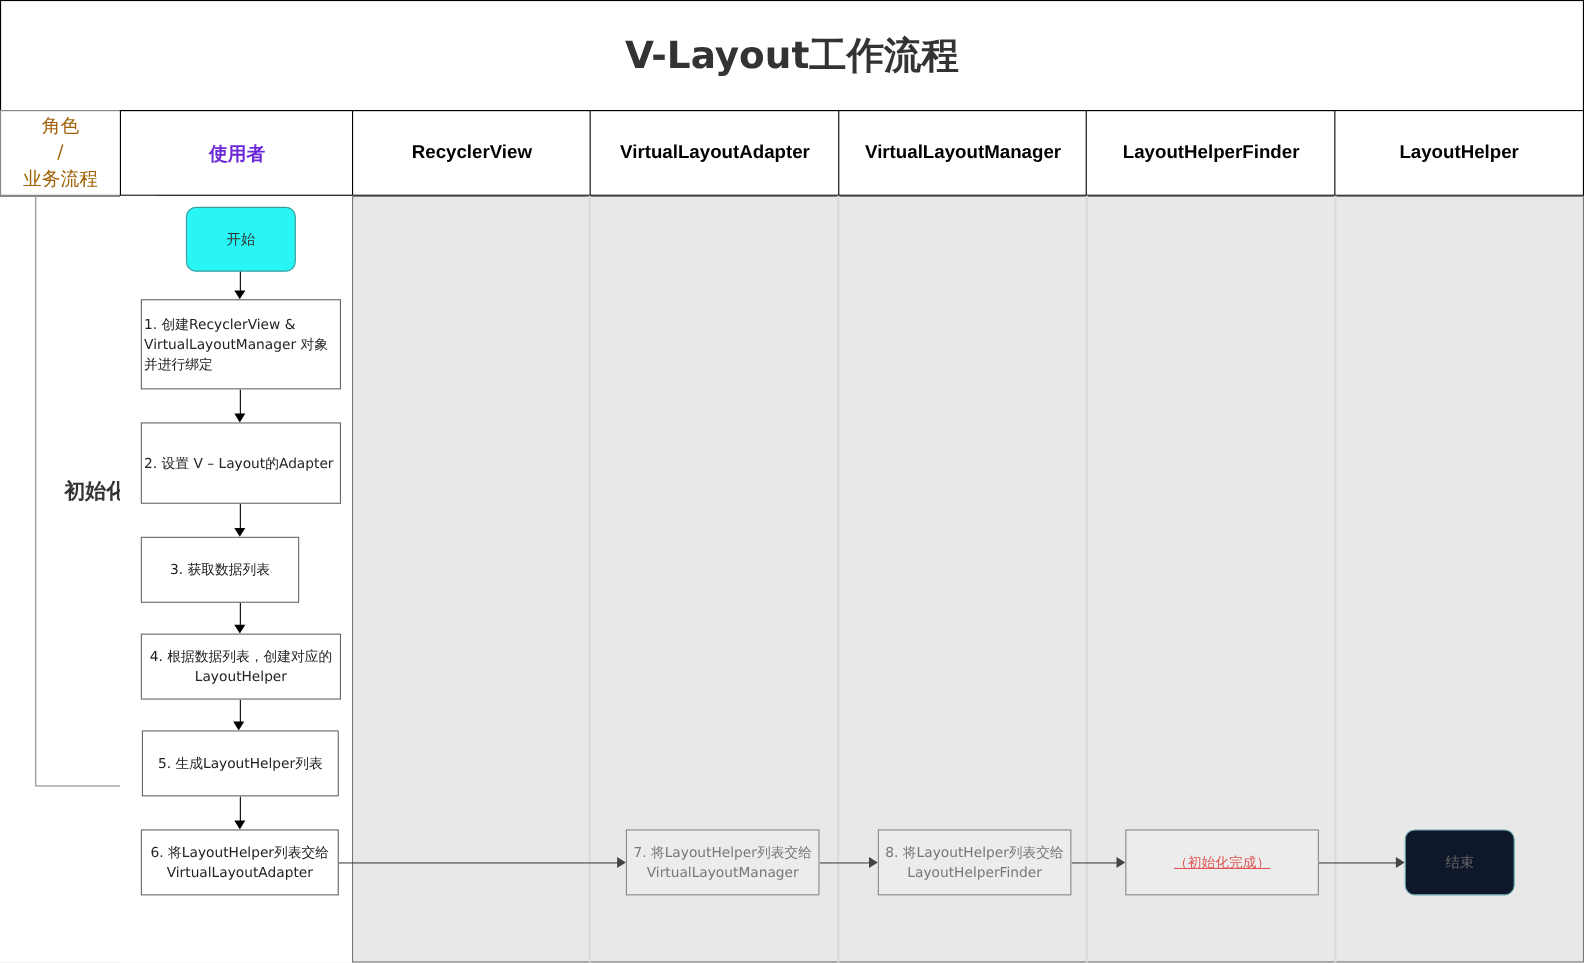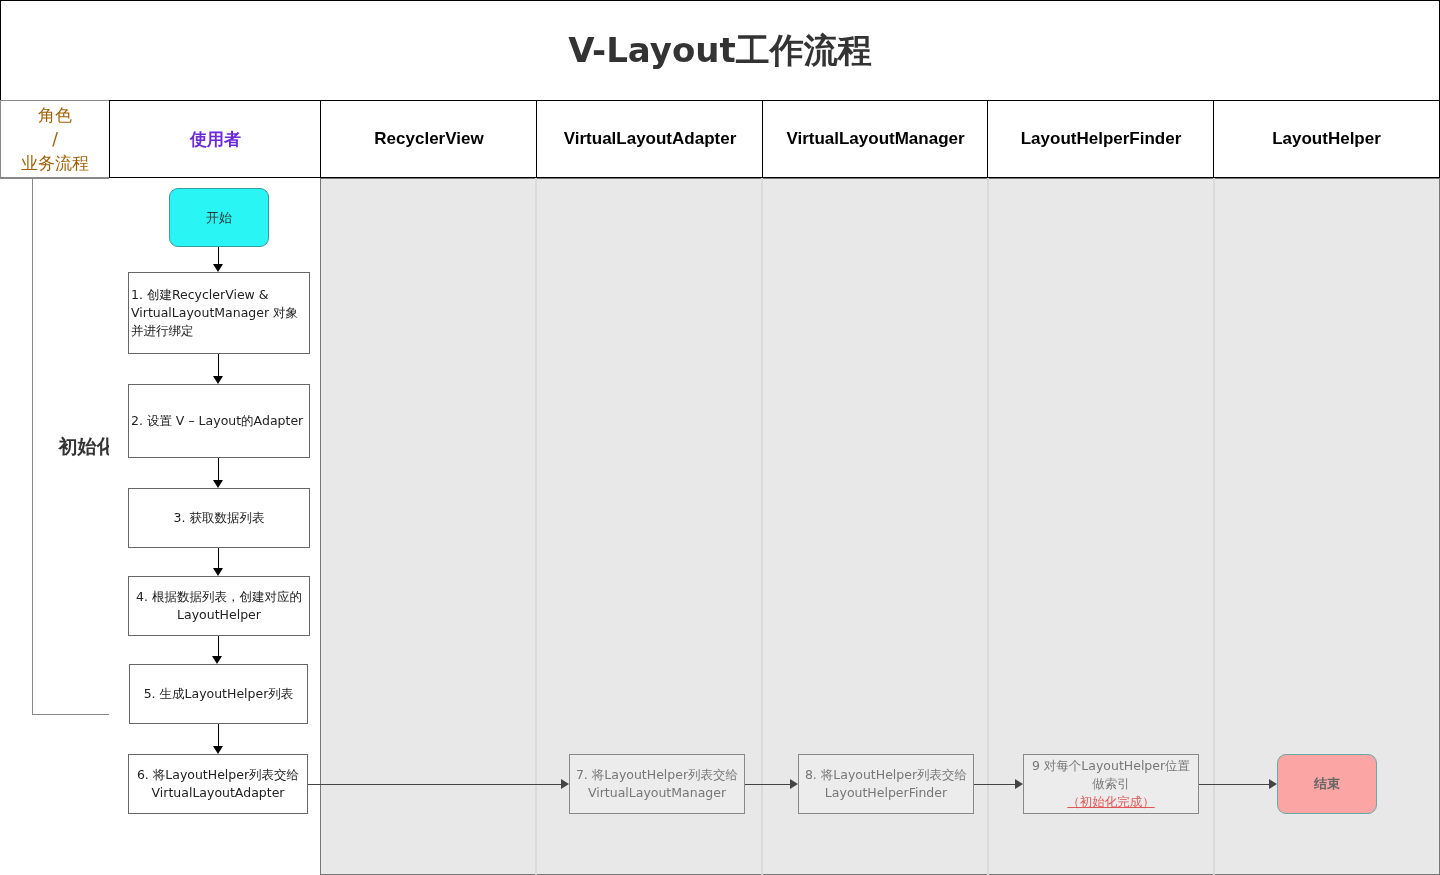--- a/index.html
+++ b/index.html
@@ -12,21 +12,21 @@
   .hdr.last { border-right:1px solid #000; }
   .role-corner { left:0; top:100px; width:110px; height:79px; border:1px solid #888; border-bottom:2px solid #888; display:flex; flex-direction:column; align-items:center; justify-content:center; font-size:17px; line-height:24px; color:#a16207; font-family:"DejaVu Sans",sans-serif; }
   .phase { left:0; top:178px; width:110px; height:537px; border:1px solid #888; display:flex; align-items:center; justify-content:center; font-size:19px; font-weight:bold; color:#333; font-family:"DejaVu Sans",sans-serif;margin-left:32px; }
   .user-lane { left:109px; top:178px; width:212px; height:697px; border-right:1px solid #888; background:#fff; }
   .grey-area { left:320px; top:178px; width:1120px; height:697px; background:#e8e8e8; border:1px solid #777; }
   .lane-div { top:178px; width:2px; height:697px; background:#dadada; }
   .box { display:flex; align-items:center; justify-content:center; text-align:center; font-size:12.5px; line-height:18px; color:#222; background:#fff; border:1px solid #666; padding:0 2px; font-family:"DejaVu Sans",sans-serif; }
   .box.left { justify-content:flex-start; text-align:left; }
   .box.faded { background:#ececec; color:#777; border-color:#888; }
   .terminal { border-radius:9px; background:#29f5f5; border:1px solid #3a9c9c; font-size:13px; color:#333; display:flex; align-items:center; justify-content:center; font-family:"DejaVu Sans",sans-serif; }
-  .terminal.end { background:#fca5a5; border-color:#6aa; color:#666;font-weight:bold; }
+  .terminal.end { background:#0f172a; border-color:#6aa; color:#666; }
   .vline { width:1px; background:#000; }
   .hline { height:1px; background:#444; }
   .arrow-down { width:0; height:0; border-left:5px solid transparent; border-right:5px solid transparent; border-top:8px solid #000; }
   .arrow-right { width:0; height:0; border-top:5px solid transparent; border-bottom:5px solid transparent; border-left:8px solid #444; }
   .red { color:#e05555;text-decoration:underline; }
 </style>
 </head>
 <body>
 
 <div class="abs title-box">
@@ -90,21 +90,21 @@
 
 <div class="abs vline" style="left:218px;top:724px;height:23px;"></div>
 <div class="abs arrow-down" style="left:213px;top:746px;"></div>
 
 <div class="abs box left" style="left:128px;top:272px;width:182px;height:82px;">
   <span>1. 创建RecyclerView &amp; VirtualLayoutManager 对象并进行绑定</span>
 </div>
 <div class="abs box left" style="left:128px;top:384px;width:182px;height:74px;">
   <span>2. 设置 V – Layout的Adapter</span>
 </div>
-<div class="abs box" style="left:128px;top:488px;width:182px;height:60px;">
+<div class="abs box" style="left:128px;top:488px;width:144px;height:60px;">
   <span>3. 获取数据列表</span>
 </div>
 <div class="abs box" style="left:128px;top:576px;width:182px;height:60px;">
   <span>4. 根据数据列表，创建对应的LayoutHelper</span>
 </div>
 <div class="abs box" style="left:129px;top:664px;width:179px;height:60px;">
   <span>5. 生成LayoutHelper列表</span>
 </div>
 <div class="abs box" style="left:128px;top:754px;width:180px;height:60px;">
   <span>6. 将LayoutHelper列表交给VirtualLayoutAdapter</span>
@@ -122,19 +122,18 @@
 <div class="abs hline" style="left:1199px;top:784px;width:71px;"></div>
 <div class="abs arrow-right" style="left:1269px;top:779px;"></div>
 
 <div class="abs box faded" style="left:569px;top:754px;width:176px;height:60px;">
   <span>7. 将LayoutHelper列表交给VirtualLayoutManager</span>
 </div>
 <div class="abs box faded" style="left:798px;top:754px;width:176px;height:60px;">
   <span>8. 将LayoutHelper列表交给LayoutHelperFinder</span>
 </div>
 <div class="abs box faded" style="left:1023px;top:754px;width:176px;height:60px;flex-direction:column;">
-  <span>9 对每个LayoutHelper位置做索引</span>
   <span class="red">（初始化完成）</span>
 </div>
 
 <div class="abs terminal end" style="left:1277px;top:754px;width:100px;height:60px;">
   <span>结束</span>
 </div>
 
 </body></html>

